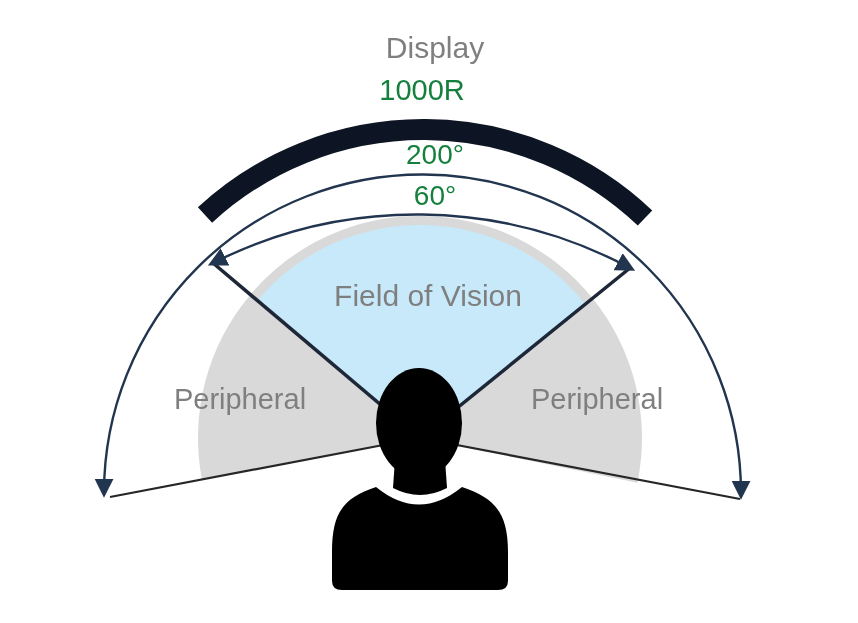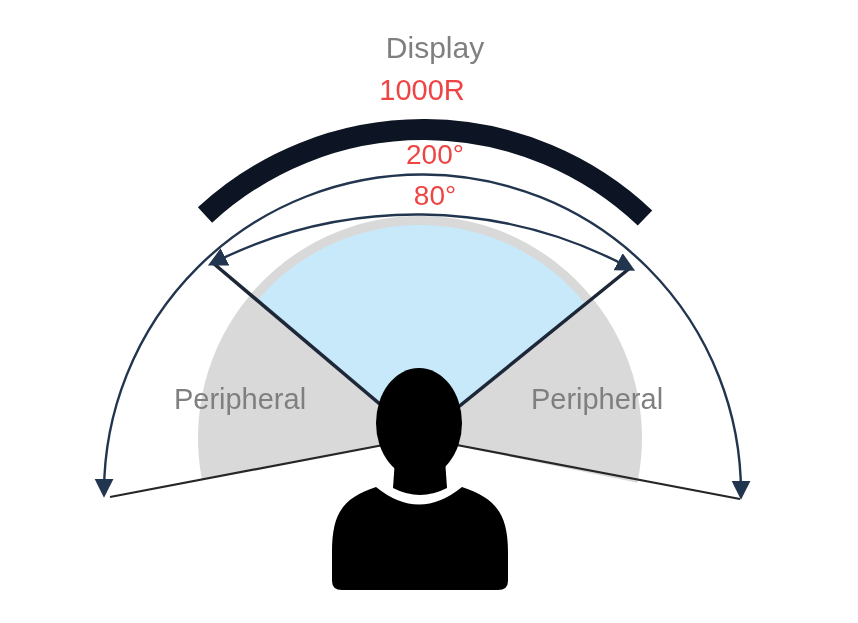--- a/index.html
+++ b/index.html
@@ -20,21 +20,21 @@
     inset: 0;
   }
   .label {
     position: absolute;
     transform: translate(-50%, -50%);
     white-space: nowrap;
     line-height: 1;
     user-select: none;
   }
   .label.gray   { color: #7f7f7f; }
-  .label.navy   { color: #ef4444; }
+  .label.navy   { color: #15803d; }
   .lbl-display      { left: 435px; top: 48px;  font-size: 30px; }
   .lbl-curvature    { left: 422px; top: 90px;  font-size: 29px; }
   .lbl-angle-120    { left: 435px; top: 155px; font-size: 28px; }
   .lbl-angle-60     { left: 435px; top: 196px; font-size: 28px; }
   .lbl-field        { left: 428px; top: 296px; font-size: 30px; }
   .lbl-periph-left  { left: 240px; top: 399px; font-size: 29px; }
   .lbl-periph-right { left: 597px; top: 399px; font-size: 29px; }
 </style>
 </head>
 <body>
@@ -78,20 +78,21 @@
                Q 332 590 332 581 Z" fill="#000000"></path>
     </g>
   </svg>
 
   <div class="label gray lbl-display">Display</div>
 
   <div class="label navy lbl-curvature">1000R</div>
 
   <div class="label navy lbl-angle-120">200°</div>
 
-  <div class="label navy lbl-angle-60">80°</div>
+  <div class="label navy lbl-angle-60">60°</div>
 
+  <div class="label gray lbl-field">Field of Vision</div>
 
   <div class="label gray lbl-periph-left">Peripheral</div>
 
   <div class="label gray lbl-periph-right">Peripheral</div>
 
 </div>
 
 </body></html>

